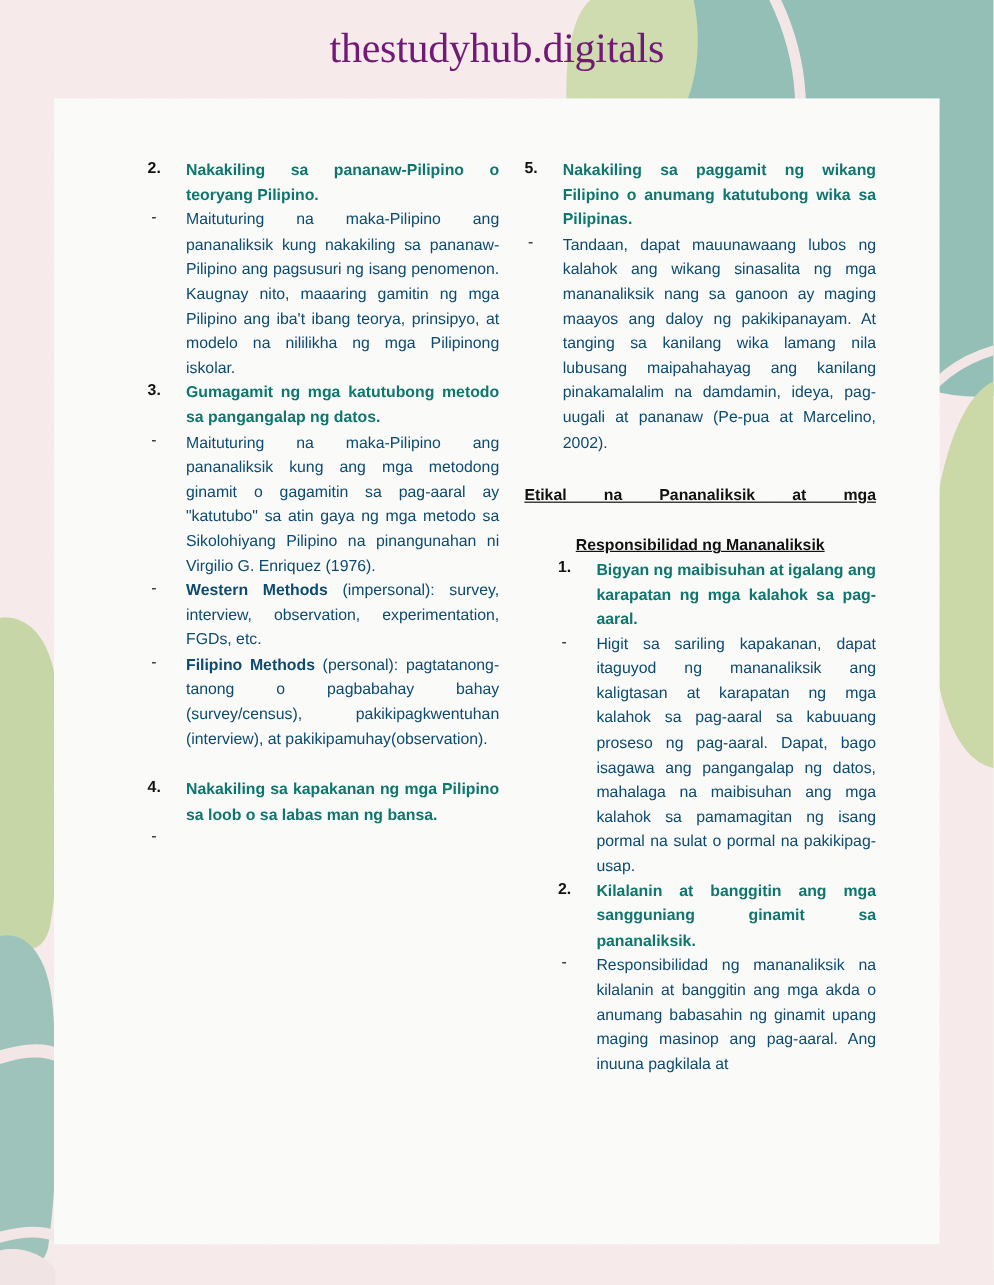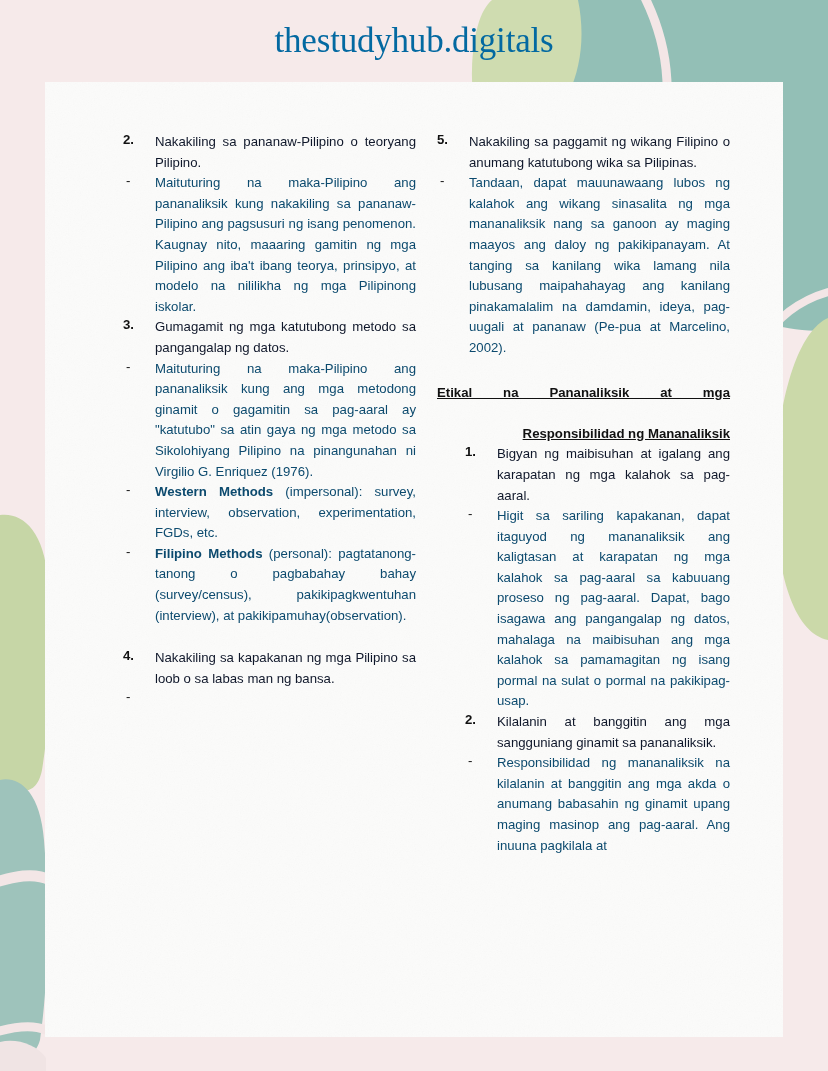--- a/index.html
+++ b/index.html
@@ -27,21 +27,21 @@
   
   .brand-title {
     position: absolute;
     top: 21px;
     left: 0;
     width: 828px;
     text-align: center;
     font-family: "Liberation Serif", serif;
     font-size: 35px;
     letter-spacing: -0.2px;
-    color: #0369a1;
+    color: #701a75;
     z-index: 3;
     white-space: nowrap;
   }
 
   
   .paper-card {
     position: absolute;
     left: 45px;
     top: 82px;
     width: 738px;
@@ -81,23 +81,23 @@
   .num-item > .marker {
     position: absolute;
     left: 0;
     top: 0;
     font-size: 13.2px;
     font-weight: bold;
     color: #111;
   }
   .heading-text {
     font-size: 13.2px;
-    font-weight: normal;
+    font-weight: bold;
     line-height: 20.6px;
-    color: #0f172a;
+    color: #0f766e;
     text-align: justify;
     text-justify: inter-word;
   }
 
   .dash-item {
     position: relative;
     padding-left: 32px;
     margin-top: 0px;
   }
   .dash-item > .marker {
@@ -120,21 +120,21 @@
     font-size: 13.2px;
     font-weight: bold;
     line-height: 20.6px;
     color: #111;
     text-align: justify;
     text-justify: inter-word;
     margin-top: 24px;
     margin-bottom: 0px;
     text-decoration: underline;
   }
-  .section-heading .lastline { display: block; text-align: right; }
+  .section-heading .lastline { display: block; text-align: center; }
 
   .sub-list { margin-left: 28px; }
   .gap-lg { height: 22px; }
 
   
   .jt::after {
     content: "";
     display: inline-block;
     width: 100%;
   }

